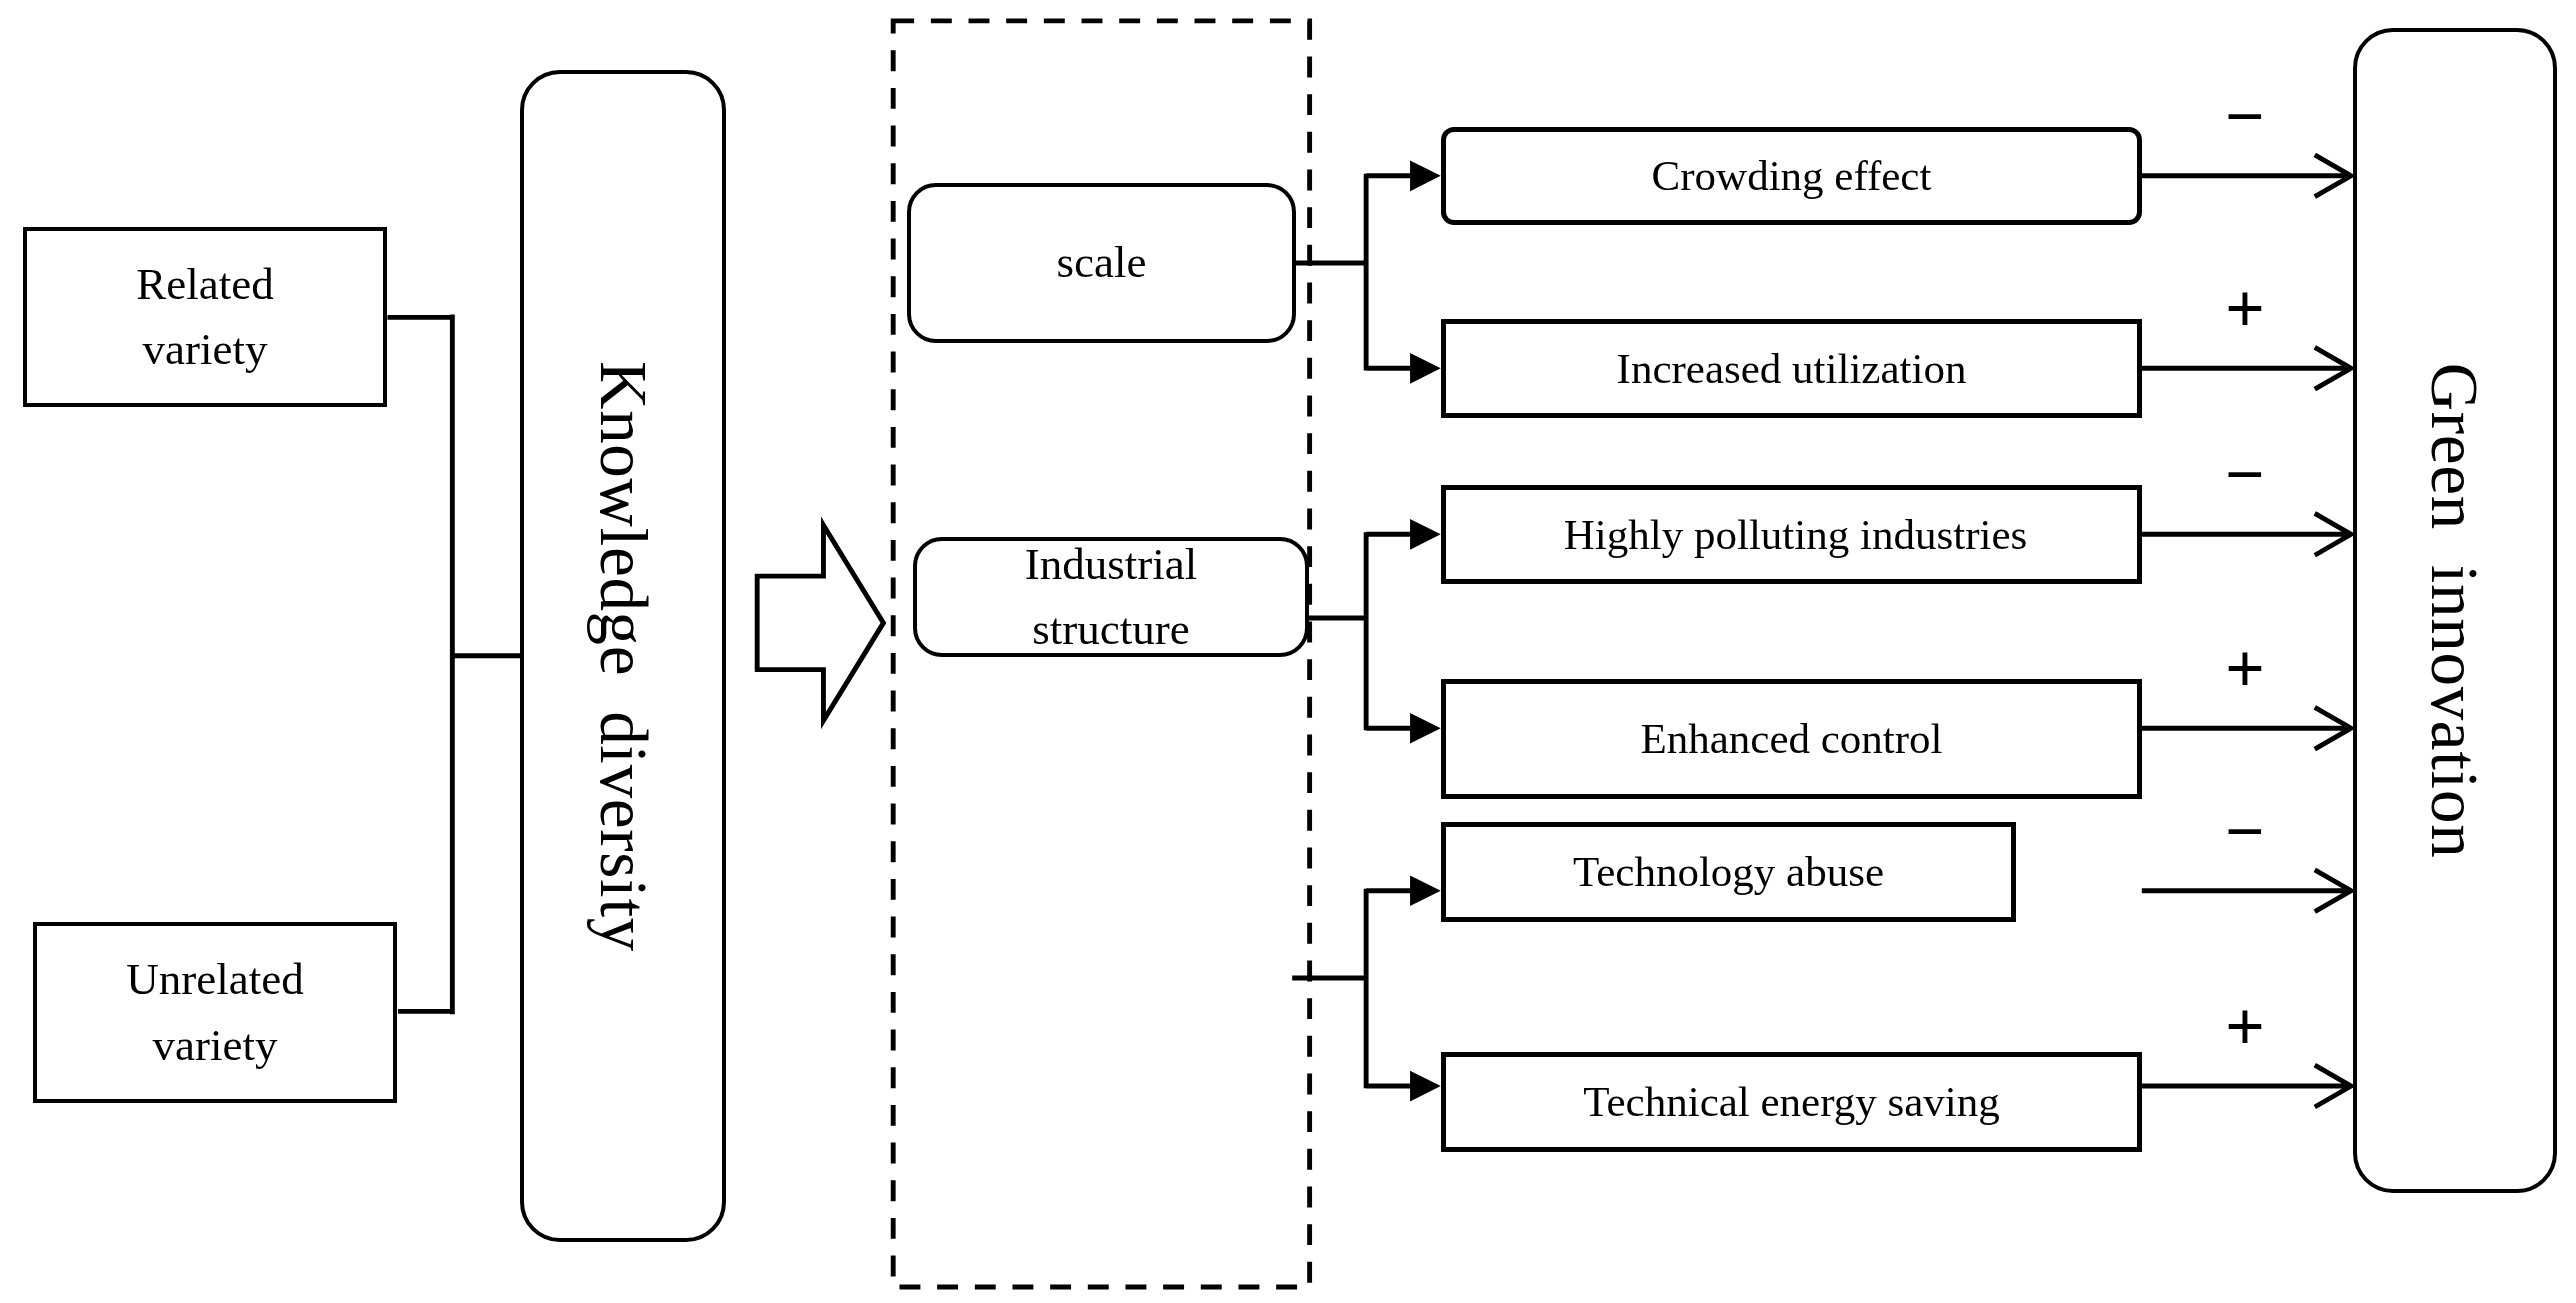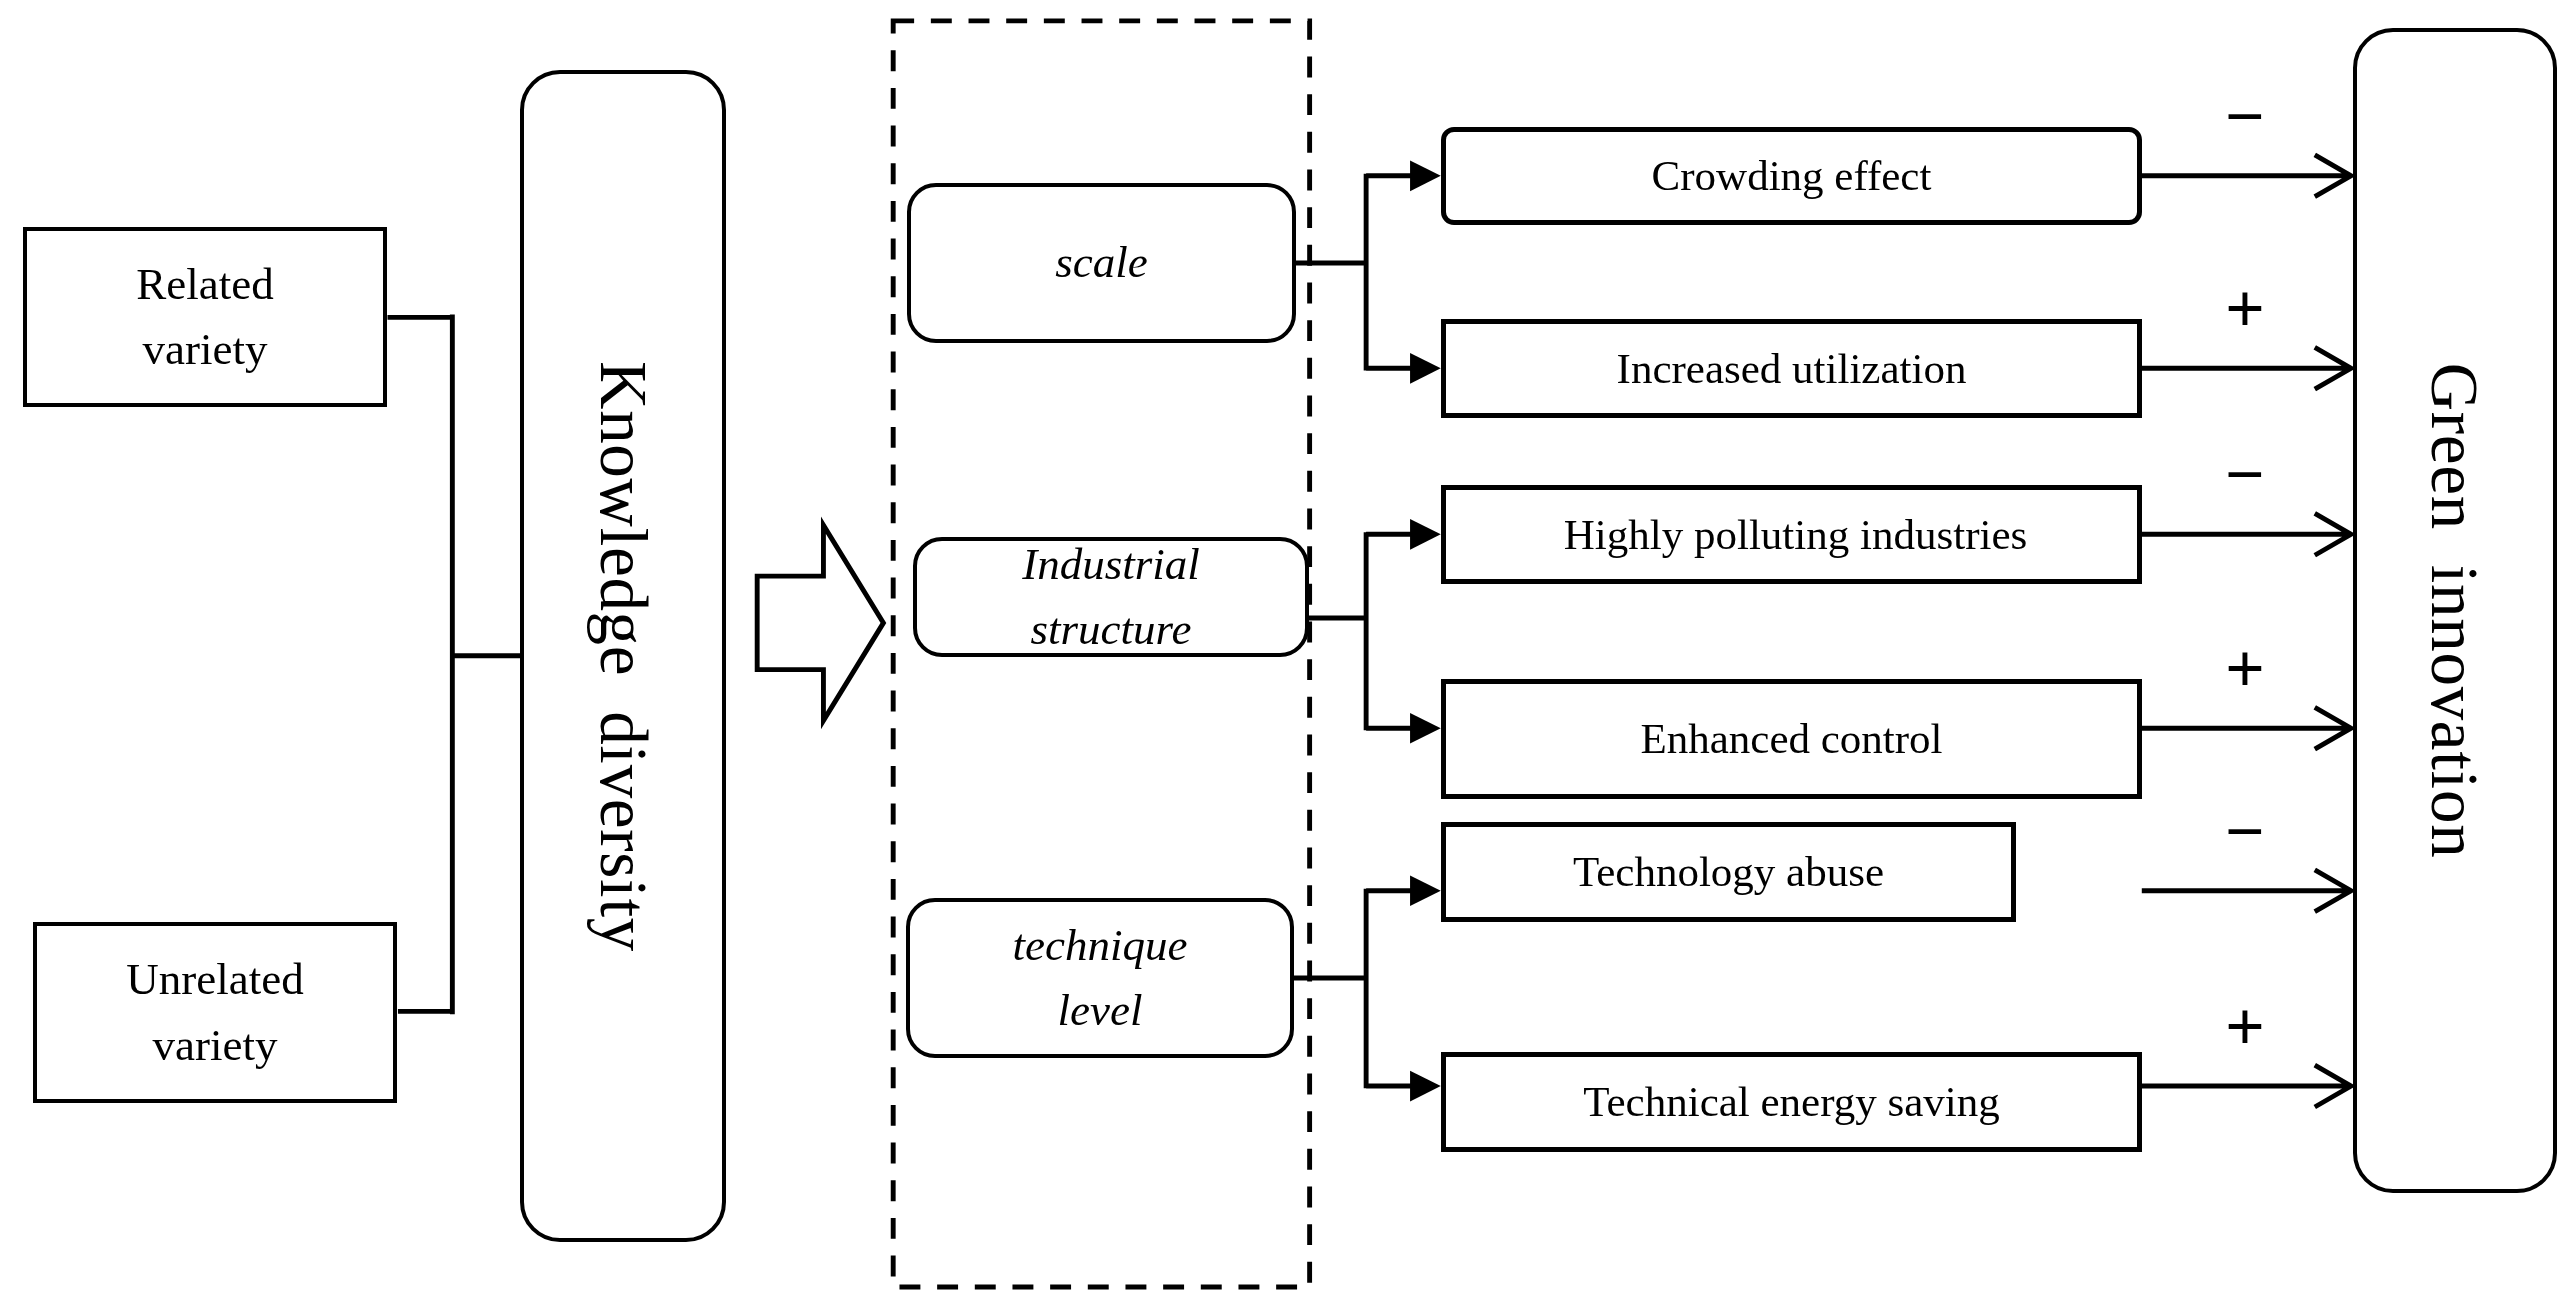--- a/index.html
+++ b/index.html
@@ -18,21 +18,21 @@
     box-sizing: border-box;
     background: #ffffff;
     display: flex;
     flex-direction: column;
     align-items: center;
     justify-content: center;
     text-align: center;
   }
   .rect   { border: 4.9px solid #000; }
   .rect-t { border: 5.6px solid #000; }
-  .round  { border: 4.2px solid #000; border-radius: 29px; font-style: italic; }
+  .round  { border: 4.2px solid #000; border-radius: 29px; }
   .pill   { border: 4.2px solid #000; border-radius: 40px; }
   .label   { font-size: 43px; line-height: 1.42; }
   .label-s { font-size: 45px; line-height: 1.45; }
   .vlabel {
     font-size: 67px;
     line-height: 1;
     white-space: pre;
     letter-spacing: 0.7px;
     transform: rotate(90deg);
   }
@@ -99,26 +99,20 @@
     <span class="label-s">scale</span>
   </div>
 
   <div class="box round" style="left:913px; top:537px; width:396px; height:120px;">
     <div class="label-s">
       <span style="display:block">Industrial</span>
       <span style="display:block">structure</span>
     </div>
   </div>
 
-  <div class="box round" style="left:906px; top:898px; width:388px; height:160px;">
-    <div class="label-s">
-      <span style="display:block">technique</span>
-      <span style="display:block">level</span>
-    </div>
-  </div>
 
   <div class="box rect-t" style="left:1441px; top:127px; width:701px; height:98px;border-radius:13px;">
     <span class="label">Crowding effect</span>
   </div>
 
   <div class="box rect-t" style="left:1441px; top:319px; width:701px; height:99px;">
     <span class="label">Increased utilization</span>
   </div>
 
   <div class="box rect-t" style="left:1441px; top:485px; width:701px; height:99px;padding-left:8px;">

